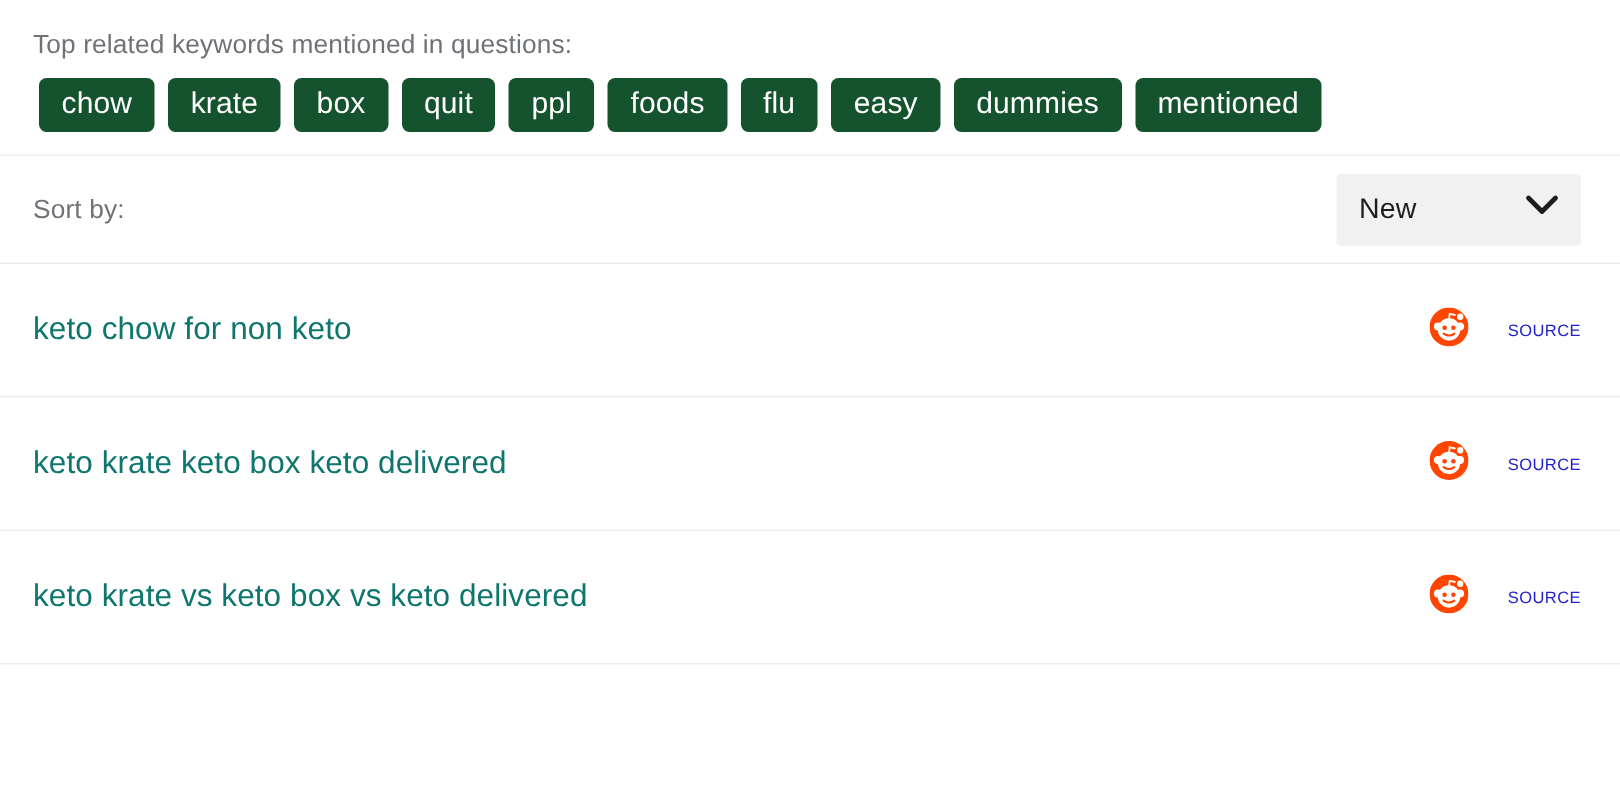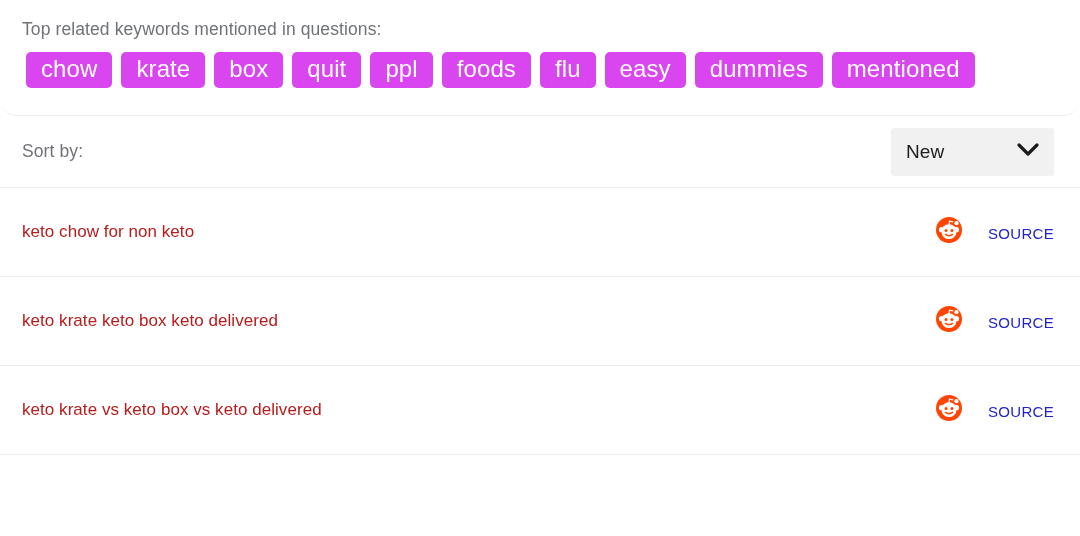--- a/index.html
+++ b/index.html
@@ -17,45 +17,44 @@
 
   .page {
     width: 1080px;
     height: 536px;
     position: relative;
     background: #ffffff;
   }
 
   
   .keywords-block {
-    padding: 18px 0 12px 0;
+    padding: 18px 0 0 0;
     border-bottom: 1px solid #eceff1;
-    border-radius: 17px;
   }
   .keywords-title {
     font-size: 17.5px;
     color: #6f7276;
     padding: 0 0 0 22px;
     line-height: 22px;
     letter-spacing: 0.1px;
   }
   .chips-row {
     display: flex;
     flex-wrap: nowrap;
     align-items: center;
     padding: 12px 0 15px 26px;
     gap: 9px;
   }
   .chip {
     display: inline-flex;
     align-items: center;
     justify-content: center;
-    background: #d946ef;
+    background: #14532d;
     color: #ffffff;
-    font-size: 24px;
+    font-size: 20px;
     border-radius: 5px;
     padding: 7px 15px 9px 15px;
     line-height: 20px;
     white-space: nowrap;
     cursor: pointer;
     letter-spacing: 0.1px;
   }
 
   
   .ctrl-row {
@@ -124,35 +123,35 @@
   .result-row {
     display: flex;
     align-items: center;
     justify-content: space-between;
     height: 89px;
     border-bottom: 1px solid #ededee;
     padding: 0 26px 0 22px;
     box-sizing: border-box;
   }
   .result-text {
-    font-size: 17px;
-    color: #b91c1c;
+    font-size: 21px;
+    color: #0f766e;
     letter-spacing: 0.05px;
     line-height: 26px;
   }
   .source-link {
     display: flex;
     align-items: center;
     gap: 7px;
     cursor: pointer;
     text-decoration: none;
   }
   .source-label {
     color: #2222cc;
-    font-size: 21px;
+    font-size: 15px;
     font-variant: small-caps;
     text-transform: lowercase;
     letter-spacing: 0.3px;
     line-height: 20px;
     margin-left: 19px;
   }
   .reddit-icon { display: block; }
 </style>
 </head>
 <body>

